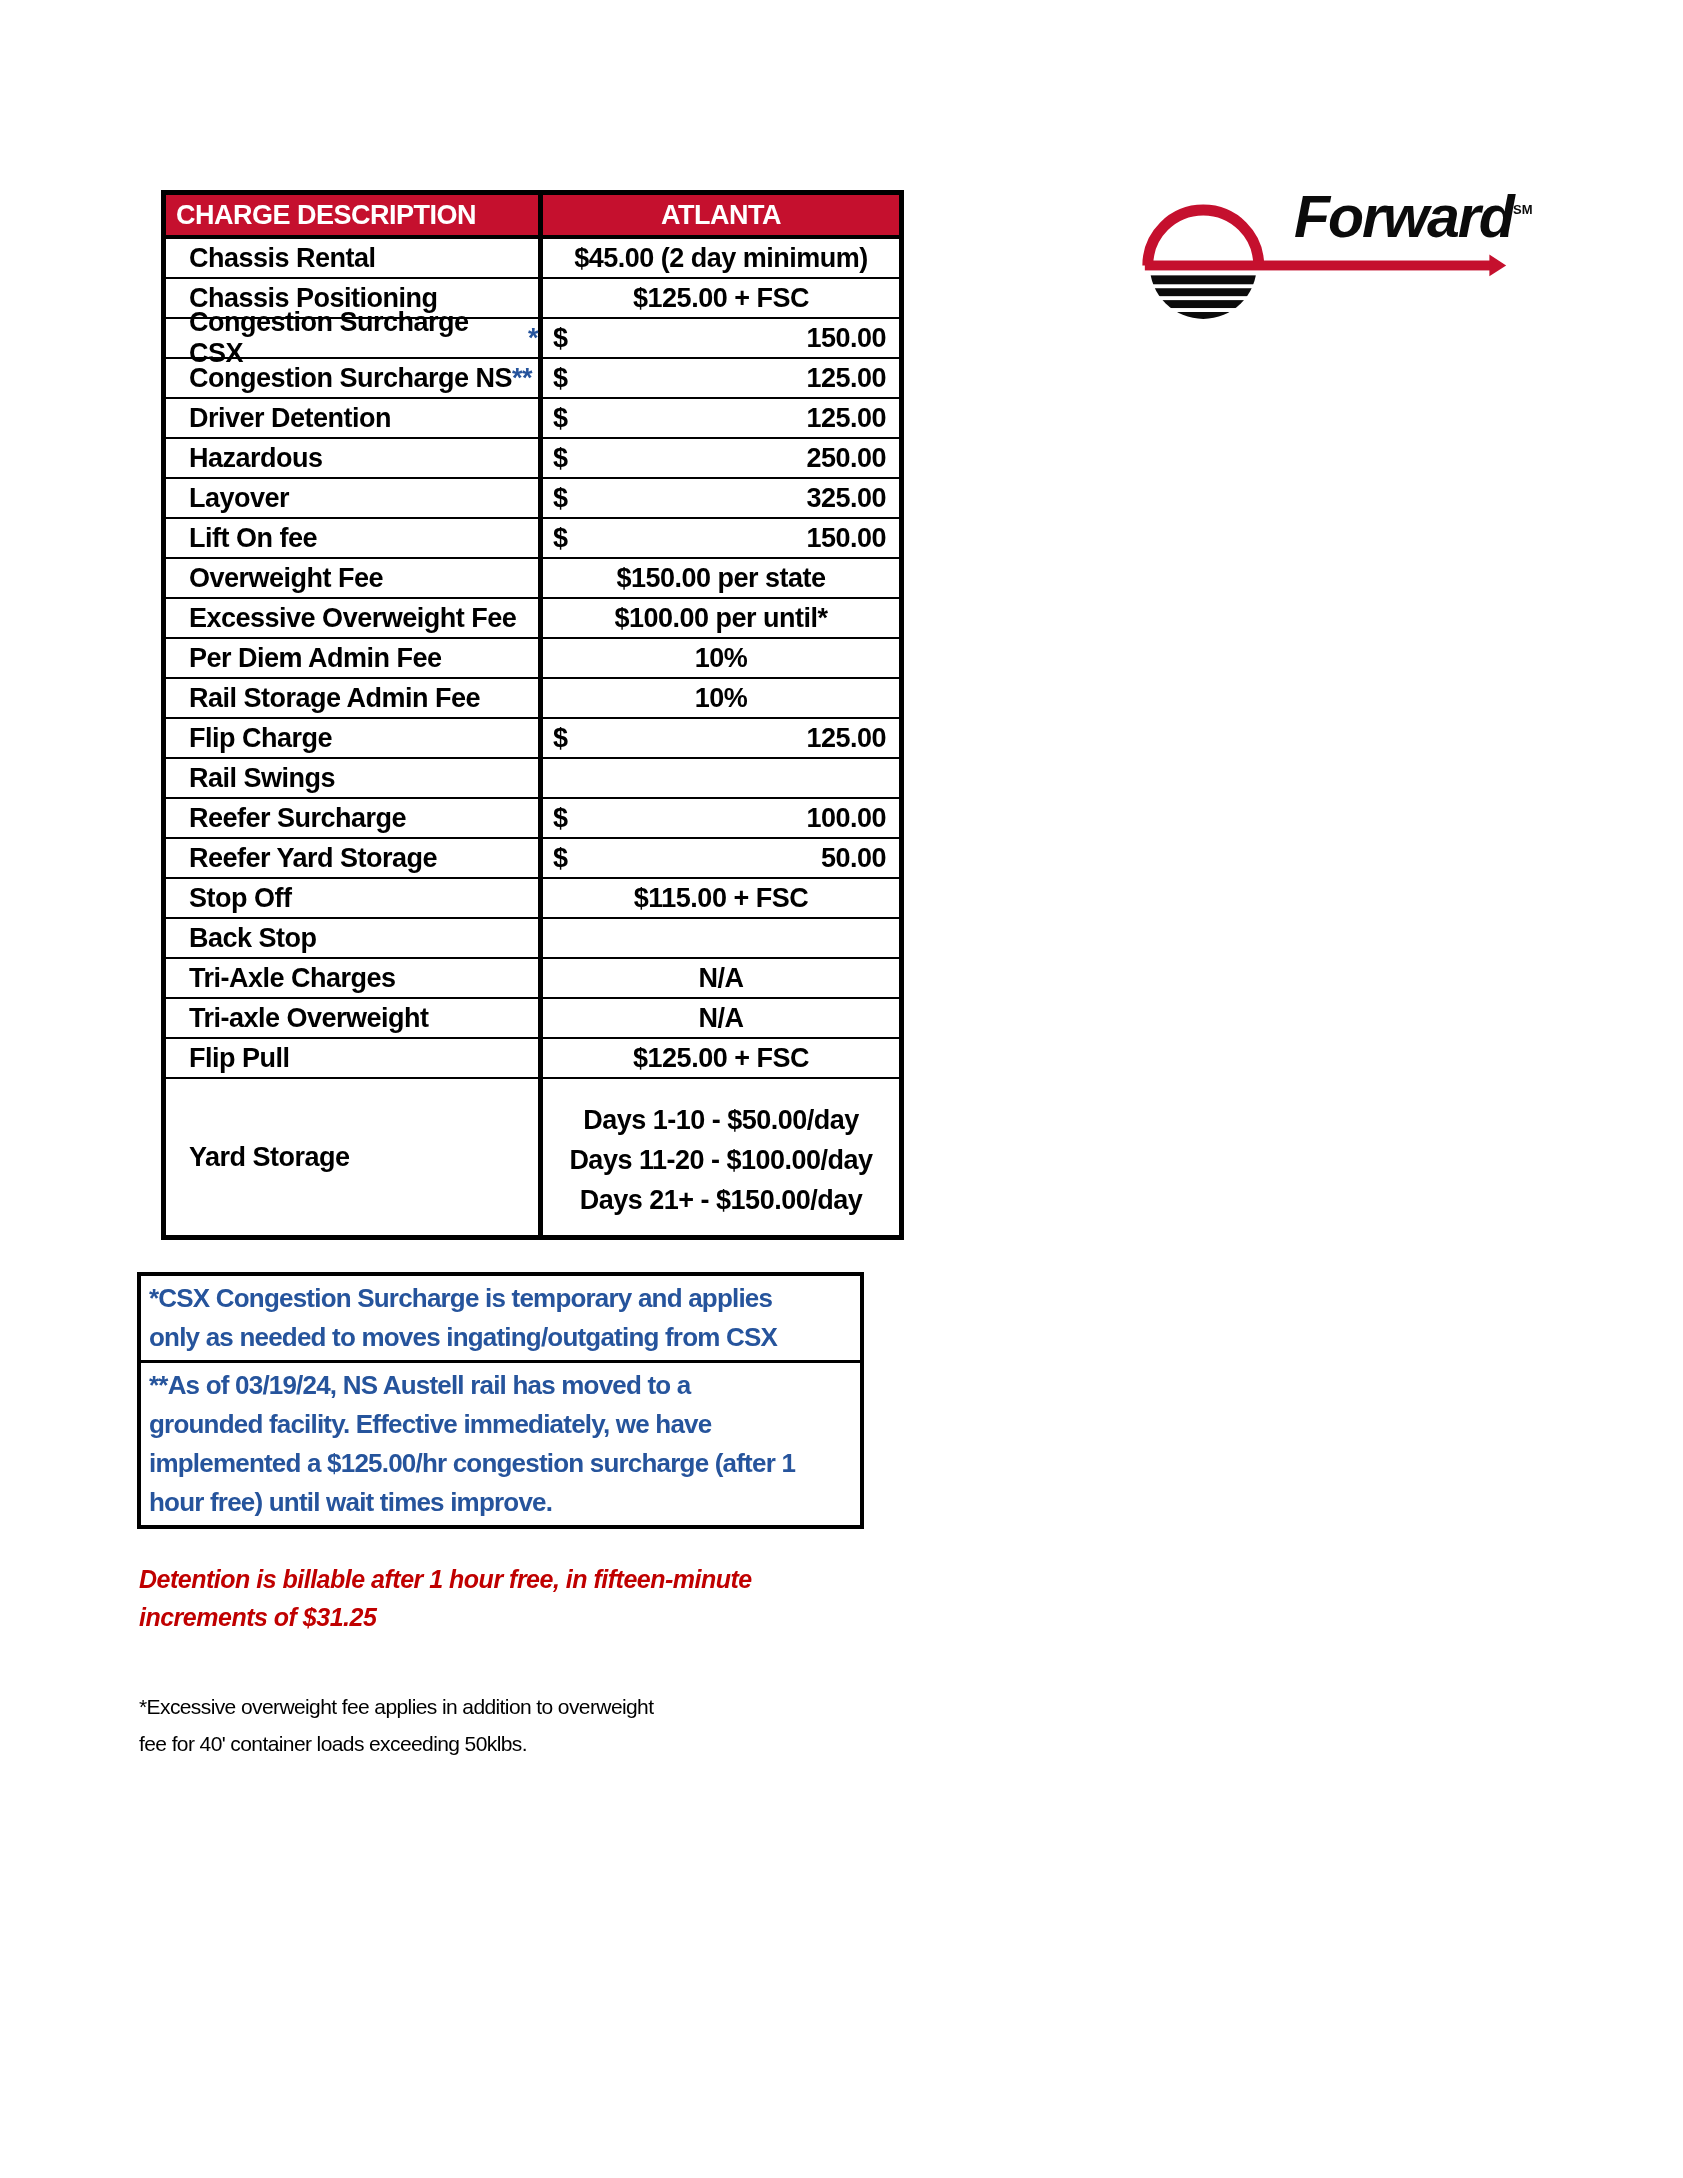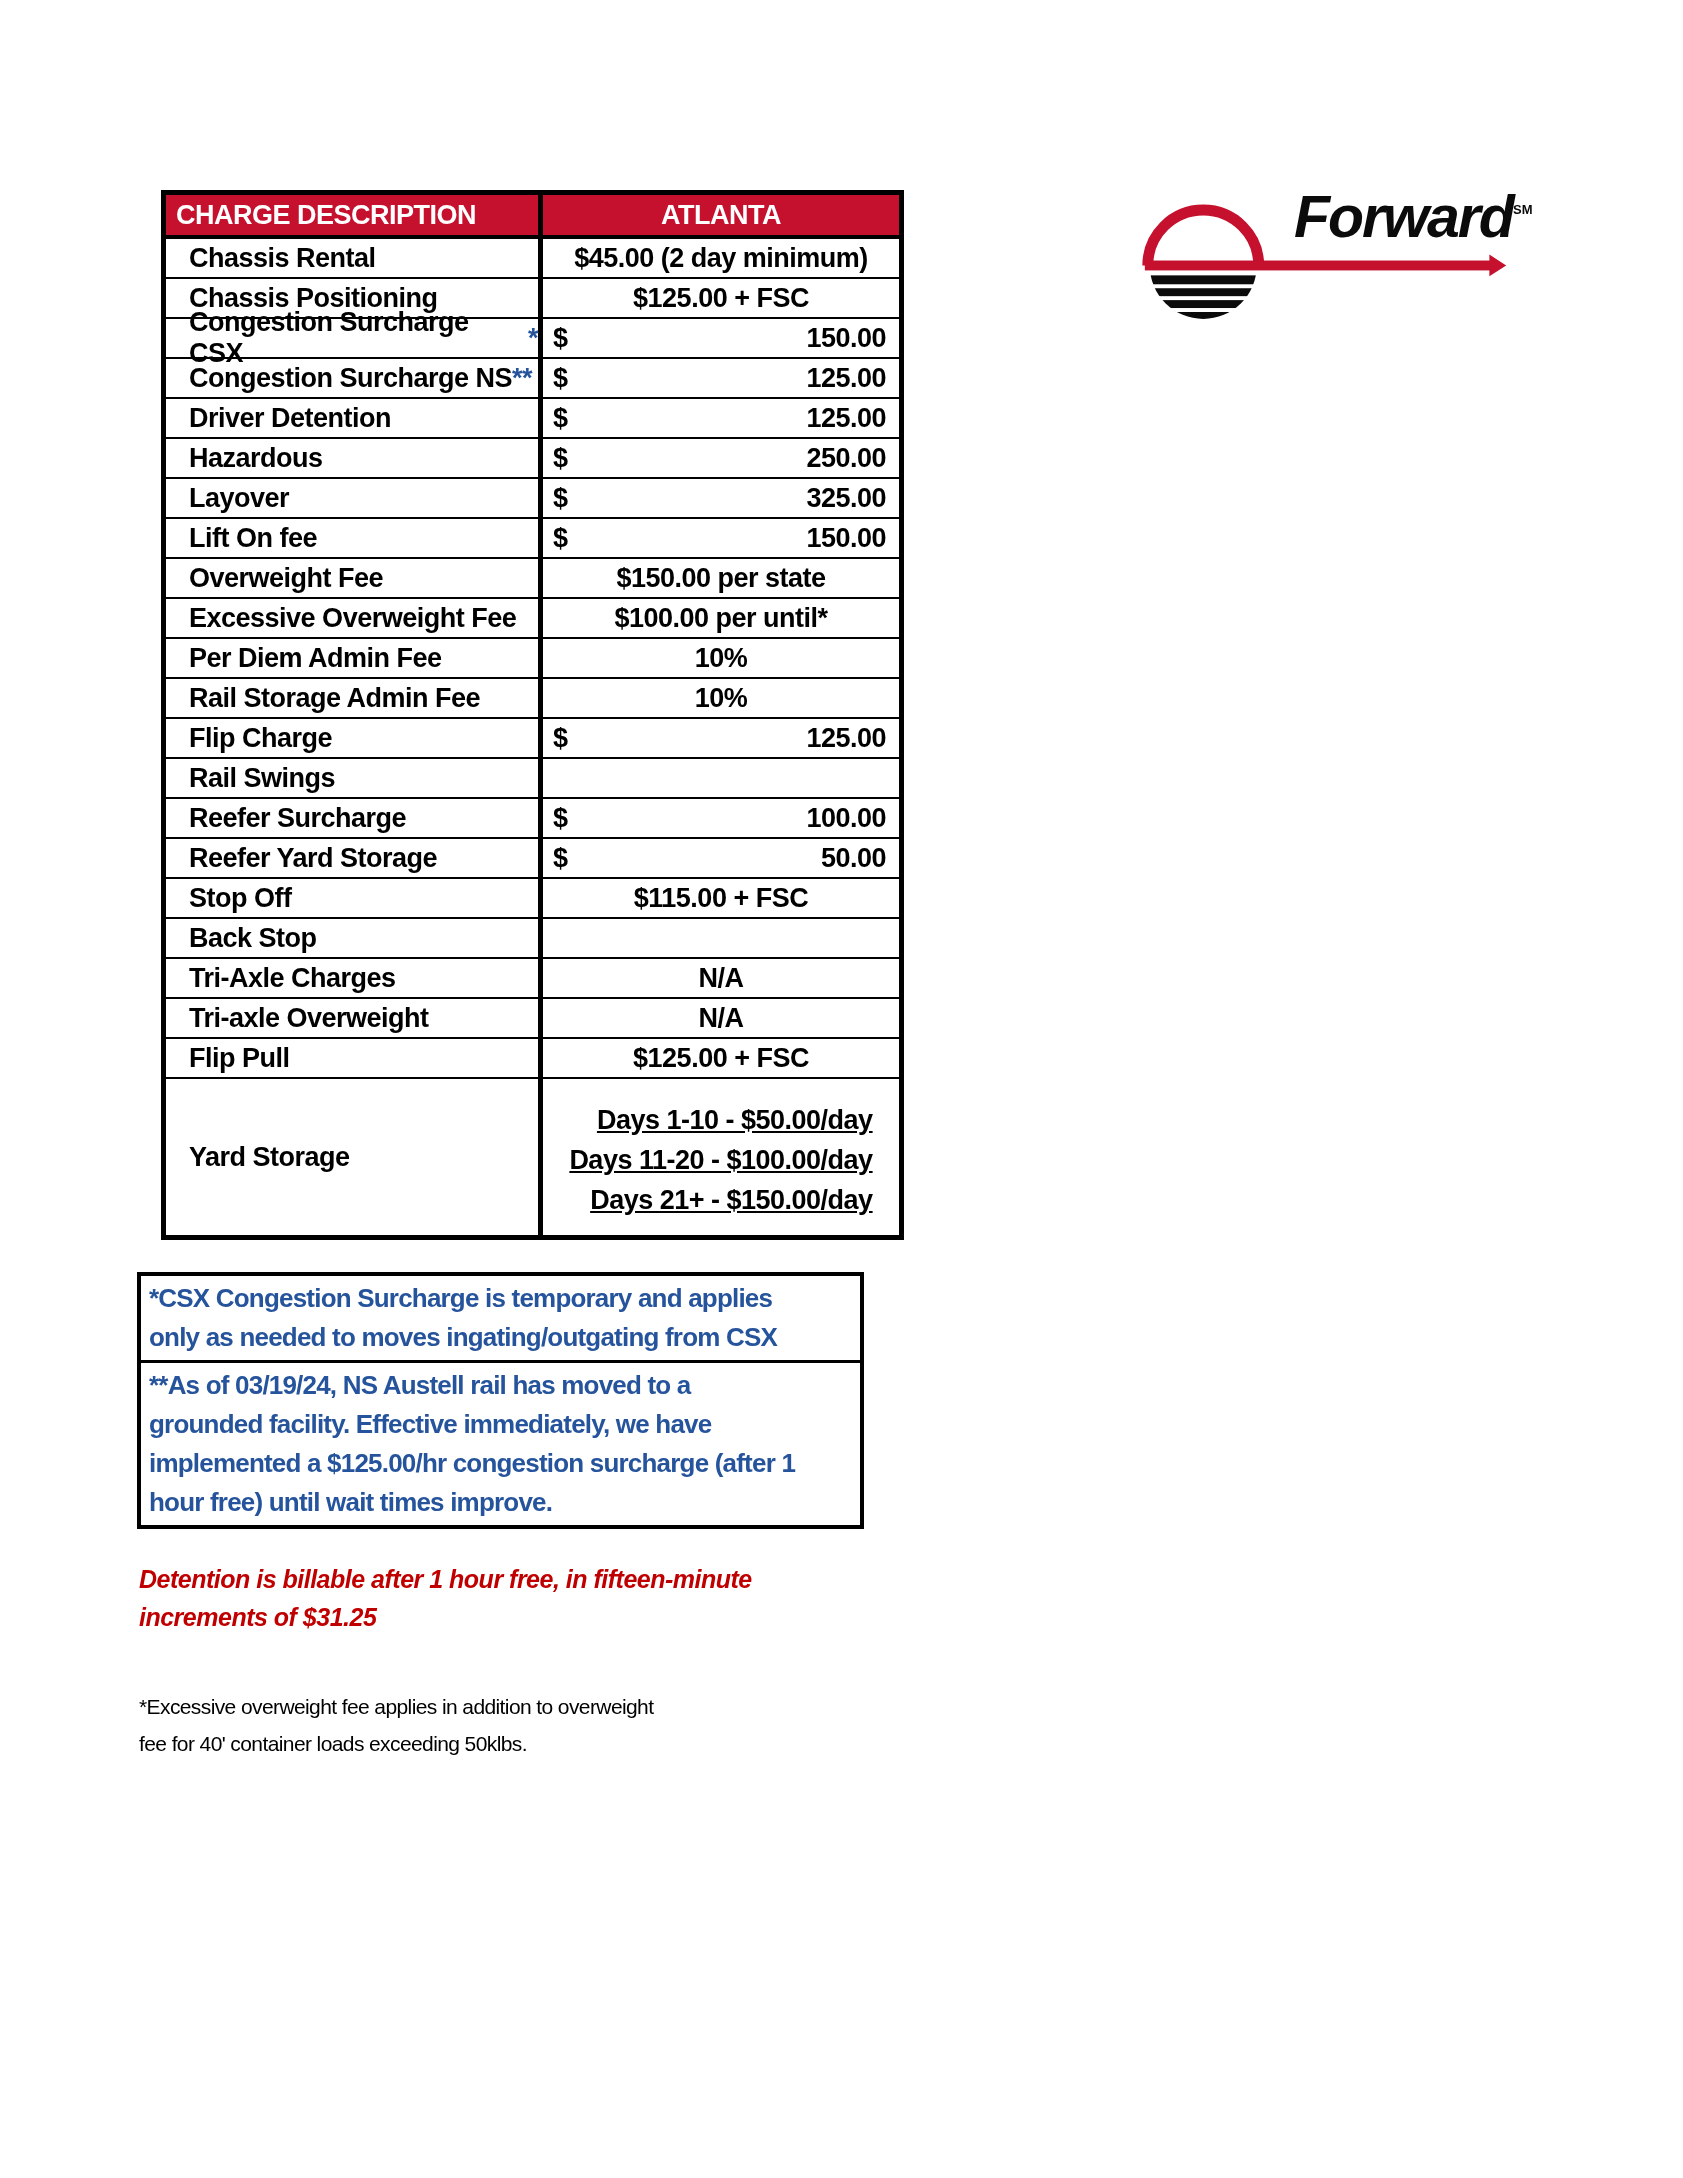--- a/index.html
+++ b/index.html
@@ -14,22 +14,22 @@
   .th.label{width:377px;border-right:5px solid #000;padding-left:10px;}
   .th.value{flex:1;justify-content:center;}
   .tr{display:flex;height:40px;border-bottom:2px solid #000;background:#fff;}
   .tr:last-child{border-bottom:none;}
   .tr.tall{height:156px;}
   .td{font-size:27px;font-weight:700;letter-spacing:-0.5px;}
   .td.label{width:377px;border-right:5px solid #000;padding-left:23px;display:flex;align-items:center;}
   .td.value{flex:1;display:flex;align-items:center;}
   .v-center{justify-content:center;text-align:center;}
   .v-accounting{justify-content:space-between;padding:0 13px 0 10px;}
-  .v-lines{justify-content:center;align-items:flex-start;padding-top:5px;text-align:right;
-           white-space:pre-line;line-height:40px;text-decoration:underline;}
+  .v-lines{justify-content:center;align-items:flex-start;padding-top:5px;text-align:center;
+           white-space:pre-line;line-height:40px;}
   .ast{color:var(--note-blue,#26549C);}
 
   
   .notes-box{position:absolute;left:137px;top:1272px;width:727px;border:4px solid #000;background:#fff;}
   .note{color:var(--note-blue,#26549C);font-size:26px;font-weight:700;letter-spacing:-0.8px;
         line-height:39px;white-space:pre-line;padding:3px 8px 3px;}
   .note.csx{border-bottom:3px solid #000;}
 
   
   .detention{position:absolute;left:139px;top:1560px;width:792px;color:var(--detention-red,#C00000);

